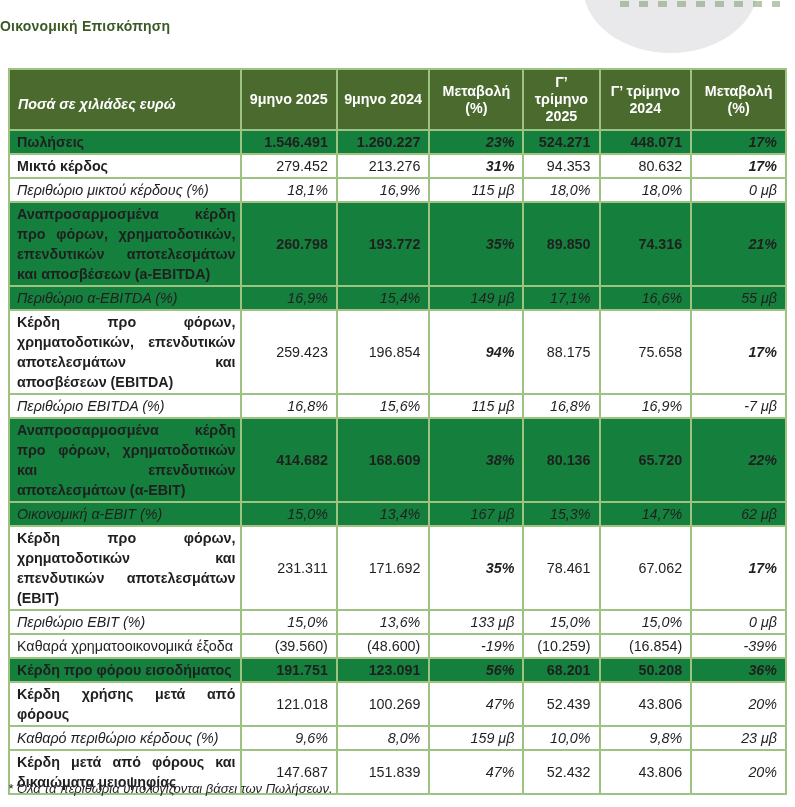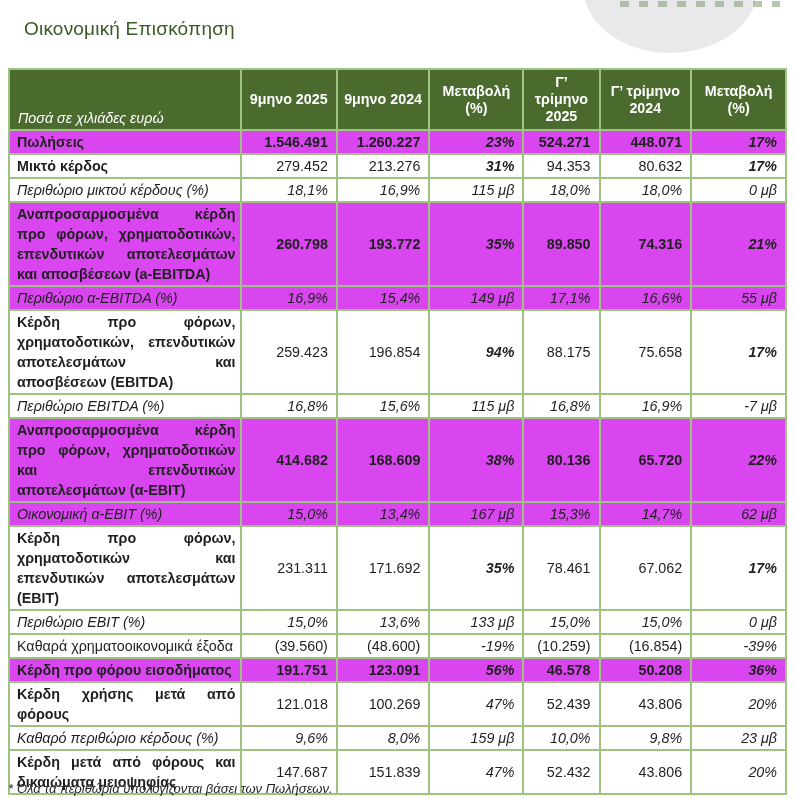--- a/index.html
+++ b/index.html
@@ -10,45 +10,45 @@
   
   .logo-ellipse{
     position:absolute;left:583px;top:-80px;width:175px;height:133px;
     background:#e9e9ec;border-radius:50%;
   }
   .logo-dashes{
     position:absolute;left:620px;top:1px;width:160px;height:6px;opacity:.55;
     background:repeating-linear-gradient(90deg,#7d9a70 0 9px,transparent 9px 19px);
   }
   .page-title{
-    position:absolute;left:24px;top:18px;margin:0;
-    font-size:19px;font-weight:400;color:#3b5a26;letter-spacing:.2px;
+    position:absolute;left:0;top:18px;margin:0;
+    font-size:14px;font-weight:700;color:#3b5a26;letter-spacing:.2px;
   }
   table.fin{
     position:absolute;left:8px;top:68px;width:779px;
     border-collapse:collapse;table-layout:fixed;
   }
   table.fin th, table.fin td{border:2px solid #9ec27f;}
   thead th{
     background:#4b6a2e;color:#ffffff;font-weight:700;font-size:14.3px;
     line-height:17px;padding:4px 3px;text-align:center;vertical-align:middle;
   }
   thead th.corner{
-    text-align:left;vertical-align:bottom;font-weight:400;font-style:italic;
-    padding:4px 4px 2px 8px;font-size:14.3px;
+    text-align:left;vertical-align:bottom;font-weight:700;font-style:italic;
+    padding:4px 4px 16px 8px;font-size:14.3px;
   }
   td.label{
     font-size:14.3px;line-height:20px;padding:1px 4px 1px 7px;
     text-align:justify;vertical-align:middle;
   }
   td.num{
     font-size:14.3px;line-height:20px;padding:1px 8px 1px 2px;
     text-align:right;vertical-align:middle;white-space:nowrap;
   }
-  tr.g td{background:#d946ef;}
+  tr.g td{background:#15803d;}
   .b{font-weight:700;}
   .i{font-style:italic;}
   .bi{font-weight:700;font-style:italic;}
   .r{font-weight:400;}
   .footnote{
     position:absolute;left:8px;top:781px;margin:0;
     font-size:13px;font-style:italic;color:#1f1f1f;
   }
 </style>
 </head>
@@ -187,21 +187,21 @@
         <td class="num i">-19%</td>
         <td class="num r">(10.259)</td>
         <td class="num r">(16.854)</td>
         <td class="num i">-39%</td>
       </tr>
       <tr class="g">
         <td class="label b">Κέρδη προ φόρου εισοδήματος</td>
         <td class="num b">191.751</td>
         <td class="num b">123.091</td>
         <td class="num bi">56%</td>
-        <td class="num b">46.578</td>
+        <td class="num b">68.201</td>
         <td class="num b">50.208</td>
         <td class="num bi">36%</td>
       </tr>
       <tr>
         <td class="label b">Κέρδη χρήσης μετά από φόρους</td>
         <td class="num r">121.018</td>
         <td class="num r">100.269</td>
         <td class="num i">47%</td>
         <td class="num r">52.439</td>
         <td class="num r">43.806</td>

